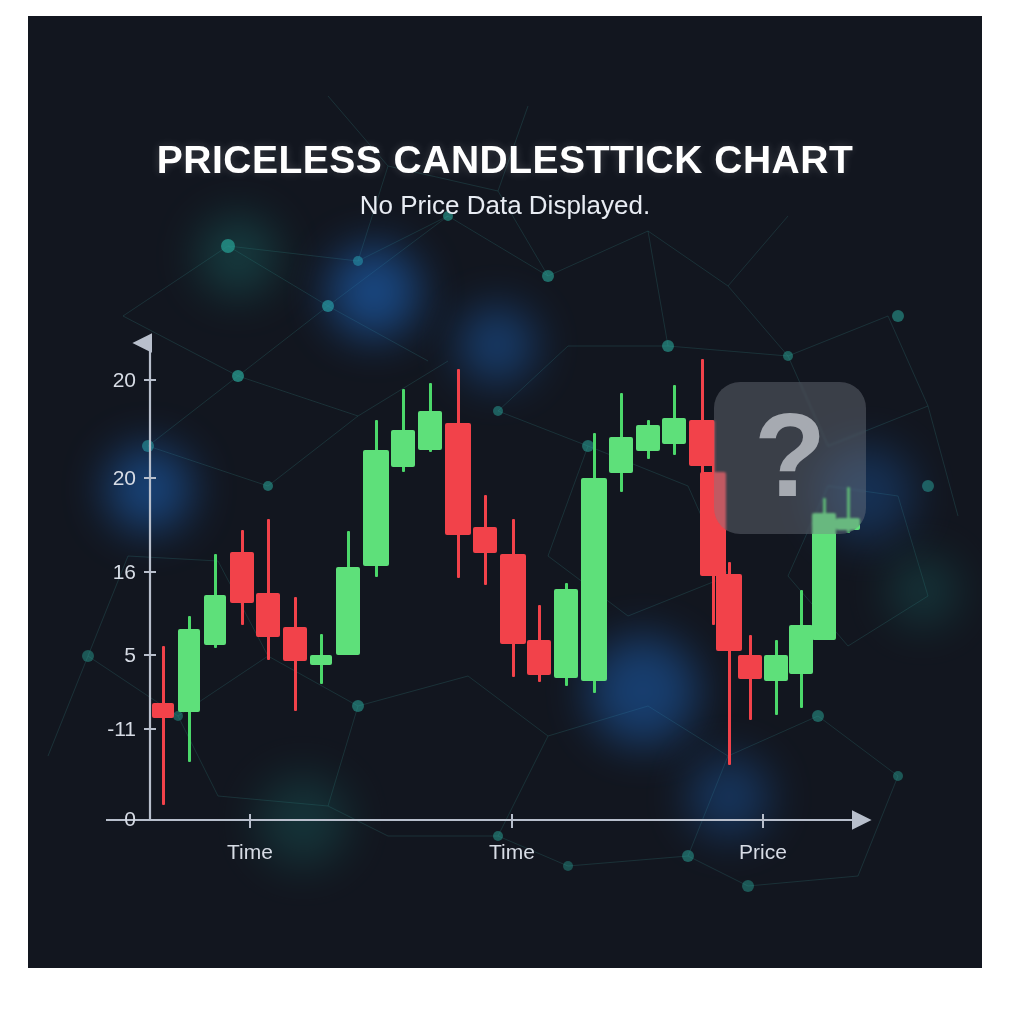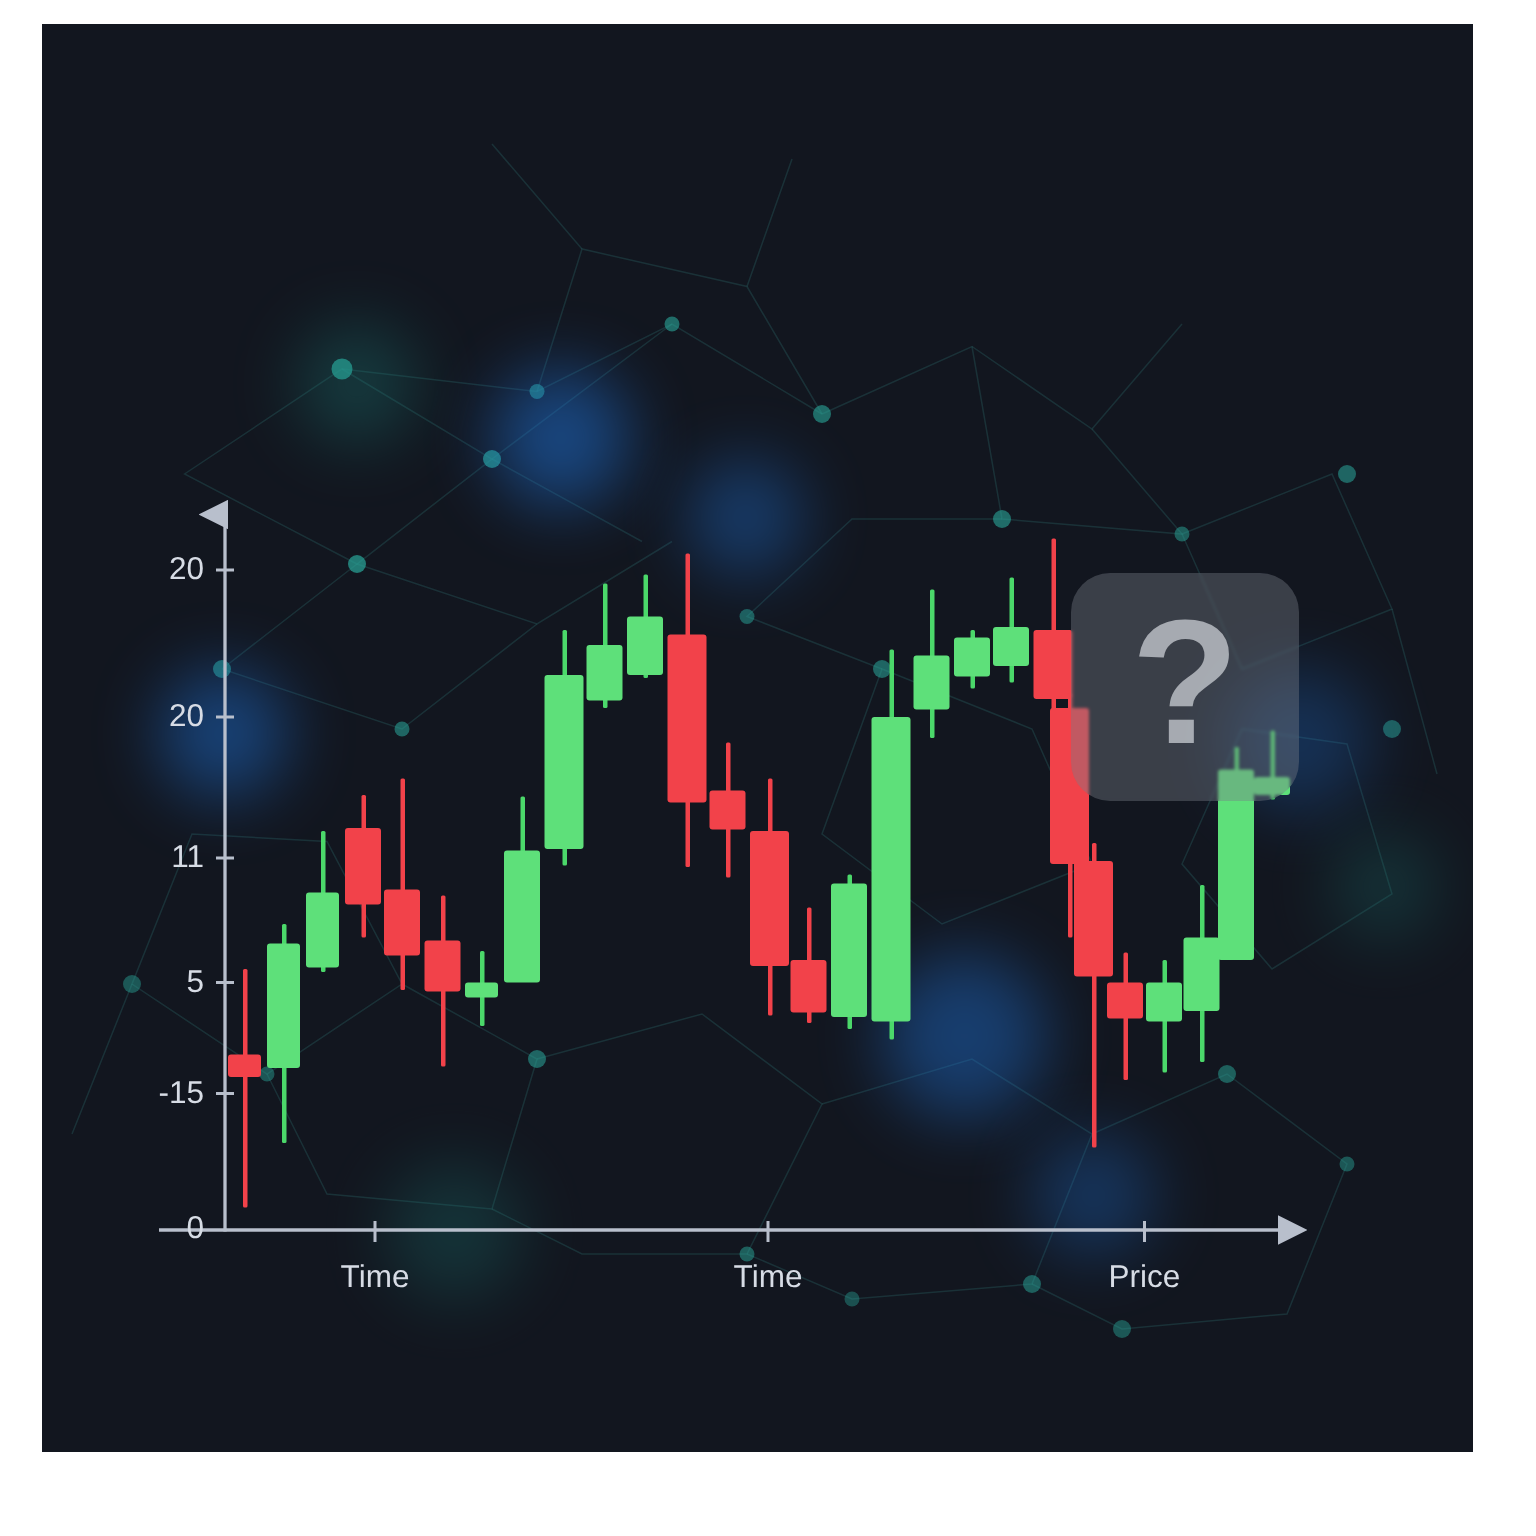--- a/index.html
+++ b/index.html
@@ -135,20 +135,22 @@
     <div class="blob" style="left:430px;top:290px;width:78px;height:78px;background:#1f6fd0;opacity:.42;"></div>
     <div class="blob" style="left:78px;top:430px;width:86px;height:86px;background:#1f6fd0;opacity:.5;"></div>
     <div class="blob" style="left:560px;top:620px;width:110px;height:110px;background:#1f6fd0;opacity:.45;"></div>
     <div class="blob" style="left:660px;top:740px;width:82px;height:82px;background:#1f6fd0;opacity:.35;"></div>
     <div class="blob" style="left:170px;top:200px;width:80px;height:80px;background:#1d7f7a;opacity:.35;"></div>
     <div class="blob" style="left:790px;top:430px;width:96px;height:96px;background:#1f6fd0;opacity:.3;"></div>
     <div class="blob" style="left:230px;top:760px;width:90px;height:90px;background:#1d7f7a;opacity:.28;"></div>
     <div class="blob" style="left:860px;top:540px;width:70px;height:70px;background:#1d7f7a;opacity:.28;"></div>
 
     <div id="title-wrap">
+      <div id="chart-title">PRICELESS CANDLESTTICK CHART</div>
+      <div id="chart-subtitle">No Price Data Displayed.</div>
     </div>
 
     <div id="plot">
       <svg width="954" height="952" style="position:absolute;left:0;top:0;">
         <defs>
           <marker id="arrY" markerWidth="9" markerHeight="9" refX="4.5" refY="8" orient="auto">
             <polygon points="4.5,0 9,9 0,9" fill="#b8bfcc"></polygon>
           </marker>
           <marker id="arrX" markerWidth="9" markerHeight="9" refX="1" refY="4.5" orient="auto">
             <polygon points="0,0 9,4.5 0,9" fill="#b8bfcc"></polygon>
@@ -165,23 +167,23 @@
         </g>
         <g stroke="#b8bfcc" stroke-width="2">
           <line x1="222" y1="798" x2="222" y2="812"></line>
           <line x1="484" y1="798" x2="484" y2="812"></line>
           <line x1="735" y1="798" x2="735" y2="812"></line>
         </g>
       </svg>
       <div id="ytick-layer">
           <div class="ytick-label" style="right: 846px; top: 364px;">20</div>
           <div class="ytick-label" style="right: 846px; top: 462px;">20</div>
-          <div class="ytick-label" style="right: 846px; top: 556px;">11</div>
+          <div class="ytick-label" style="right: 846px; top: 556px;">16</div>
           <div class="ytick-label" style="right: 846px; top: 639px;">5</div>
-          <div class="ytick-label" style="right: 846px; top: 713px;">-15</div>
+          <div class="ytick-label" style="right: 846px; top: 713px;">-11</div>
           <div class="ytick-label" style="right: 846px; top: 803px;">0</div>
         </div>
       <div id="xtick-layer">
           <div class="xtick-label" style="left: 222px; top: 824px;">Time</div>
           <div class="xtick-label" style="left: 484px; top: 824px;">Time</div>
           <div class="xtick-label" style="left: 735px; top: 824px;">Price</div>
         </div>
       <div id="candle-layer">
           <div class="candle down" style="left: 124px; top: 630px; width: 22px; height: 159px;">
             <div class="wick" style="top: 0px; height: 159px;"></div>

